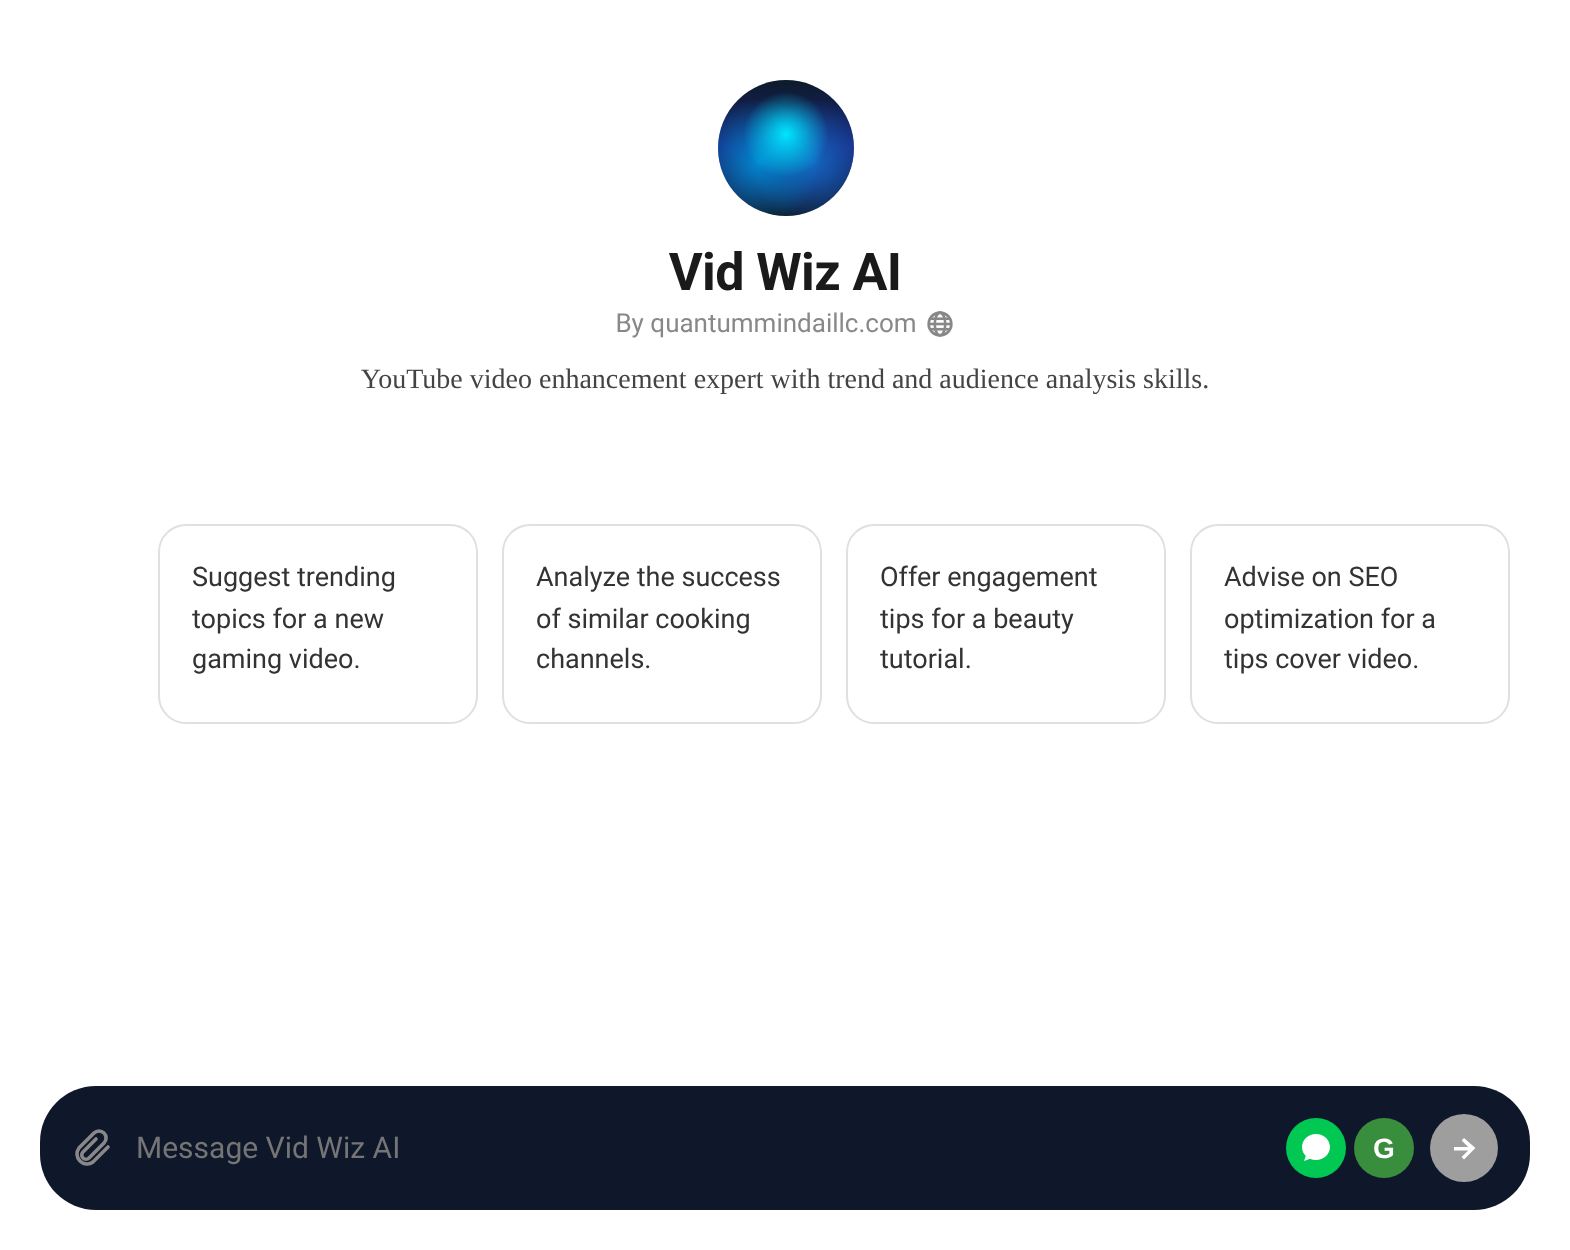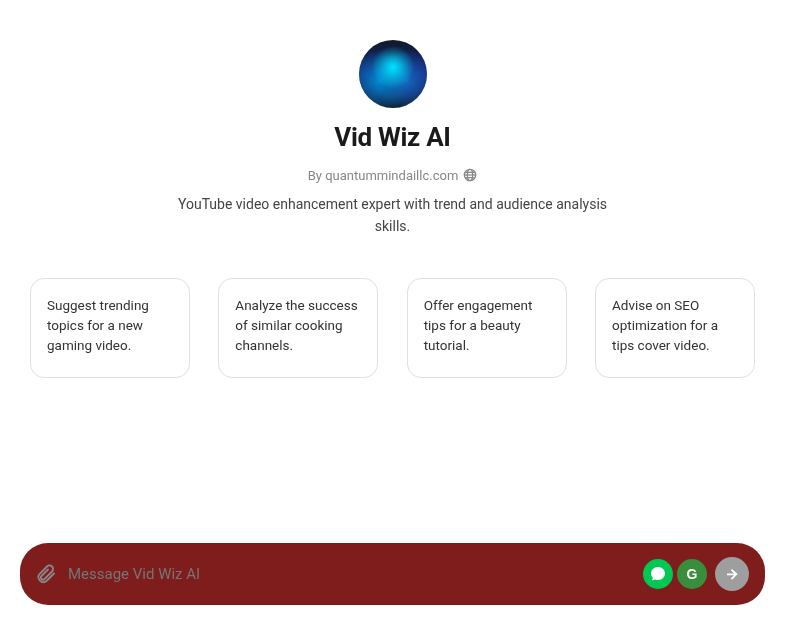--- a/index.html
+++ b/index.html
@@ -49,21 +49,21 @@
         radial-gradient(circle at 50% 40%, #00e5ff 0%, transparent 40%),
         radial-gradient(circle at 30% 60%, #0288d1 0%, transparent 50%),
         radial-gradient(circle at 70% 60%, #1565c0 0%, transparent 50%),
         linear-gradient(180deg, #0d1b2a 0%, #1a237e 50%, #0d1b2a 100%);
     }
 
     .app-title {
       font-size: 26px;
       font-weight: 700;
       color: #1a1a1a;
-      margin-bottom: 16px;
+      margin-bottom: 3px;
       letter-spacing: -0.3px;
     }
 
     .by-line {
       font-size: 13px;
       color: #888;
       margin-bottom: 10px;
       display: flex;
       gap: 5px;
     }
@@ -83,27 +83,28 @@
       fill: none;
       stroke-width: 1.5;
     }
 
     .description {
       font-size: 14px;
       color: #444;
       text-align: center;
       max-width: 440px;
       line-height: 1.6;
-      margin-bottom: 40px;
+      margin-bottom: 60px;
+      font-family: Liberation Serif, serif;
     }
 
     .cards-row {
       display: flex;
       gap: 12px;
-      justify-content: space-between;
+      justify-content: flex-end;
       padding: 0 30px;
       width: 100%;
     }
 
     .suggestion-card {
       border: 1.5px solid #e0e0e0;
       border-radius: 14px;
       padding: 16px 16px;
       width: 160px;
       min-height: 100px;
@@ -118,21 +119,21 @@
       font-size: 13.5px;
       color: #333;
       line-height: 1.5;
     }
 
     .bottom-bar {
       position: absolute;
       bottom: 20px;
       left: 20px;
       right: 20px;
-      background: #7f1d1d;
+      background: #0f172a;
       border-radius: 28px;
       padding: 14px 16px;
       display: flex;
       align-items: center;
       gap: 10px;
     }
 
     .attachment-icon {
       width: 22px;
       height: 22px;

